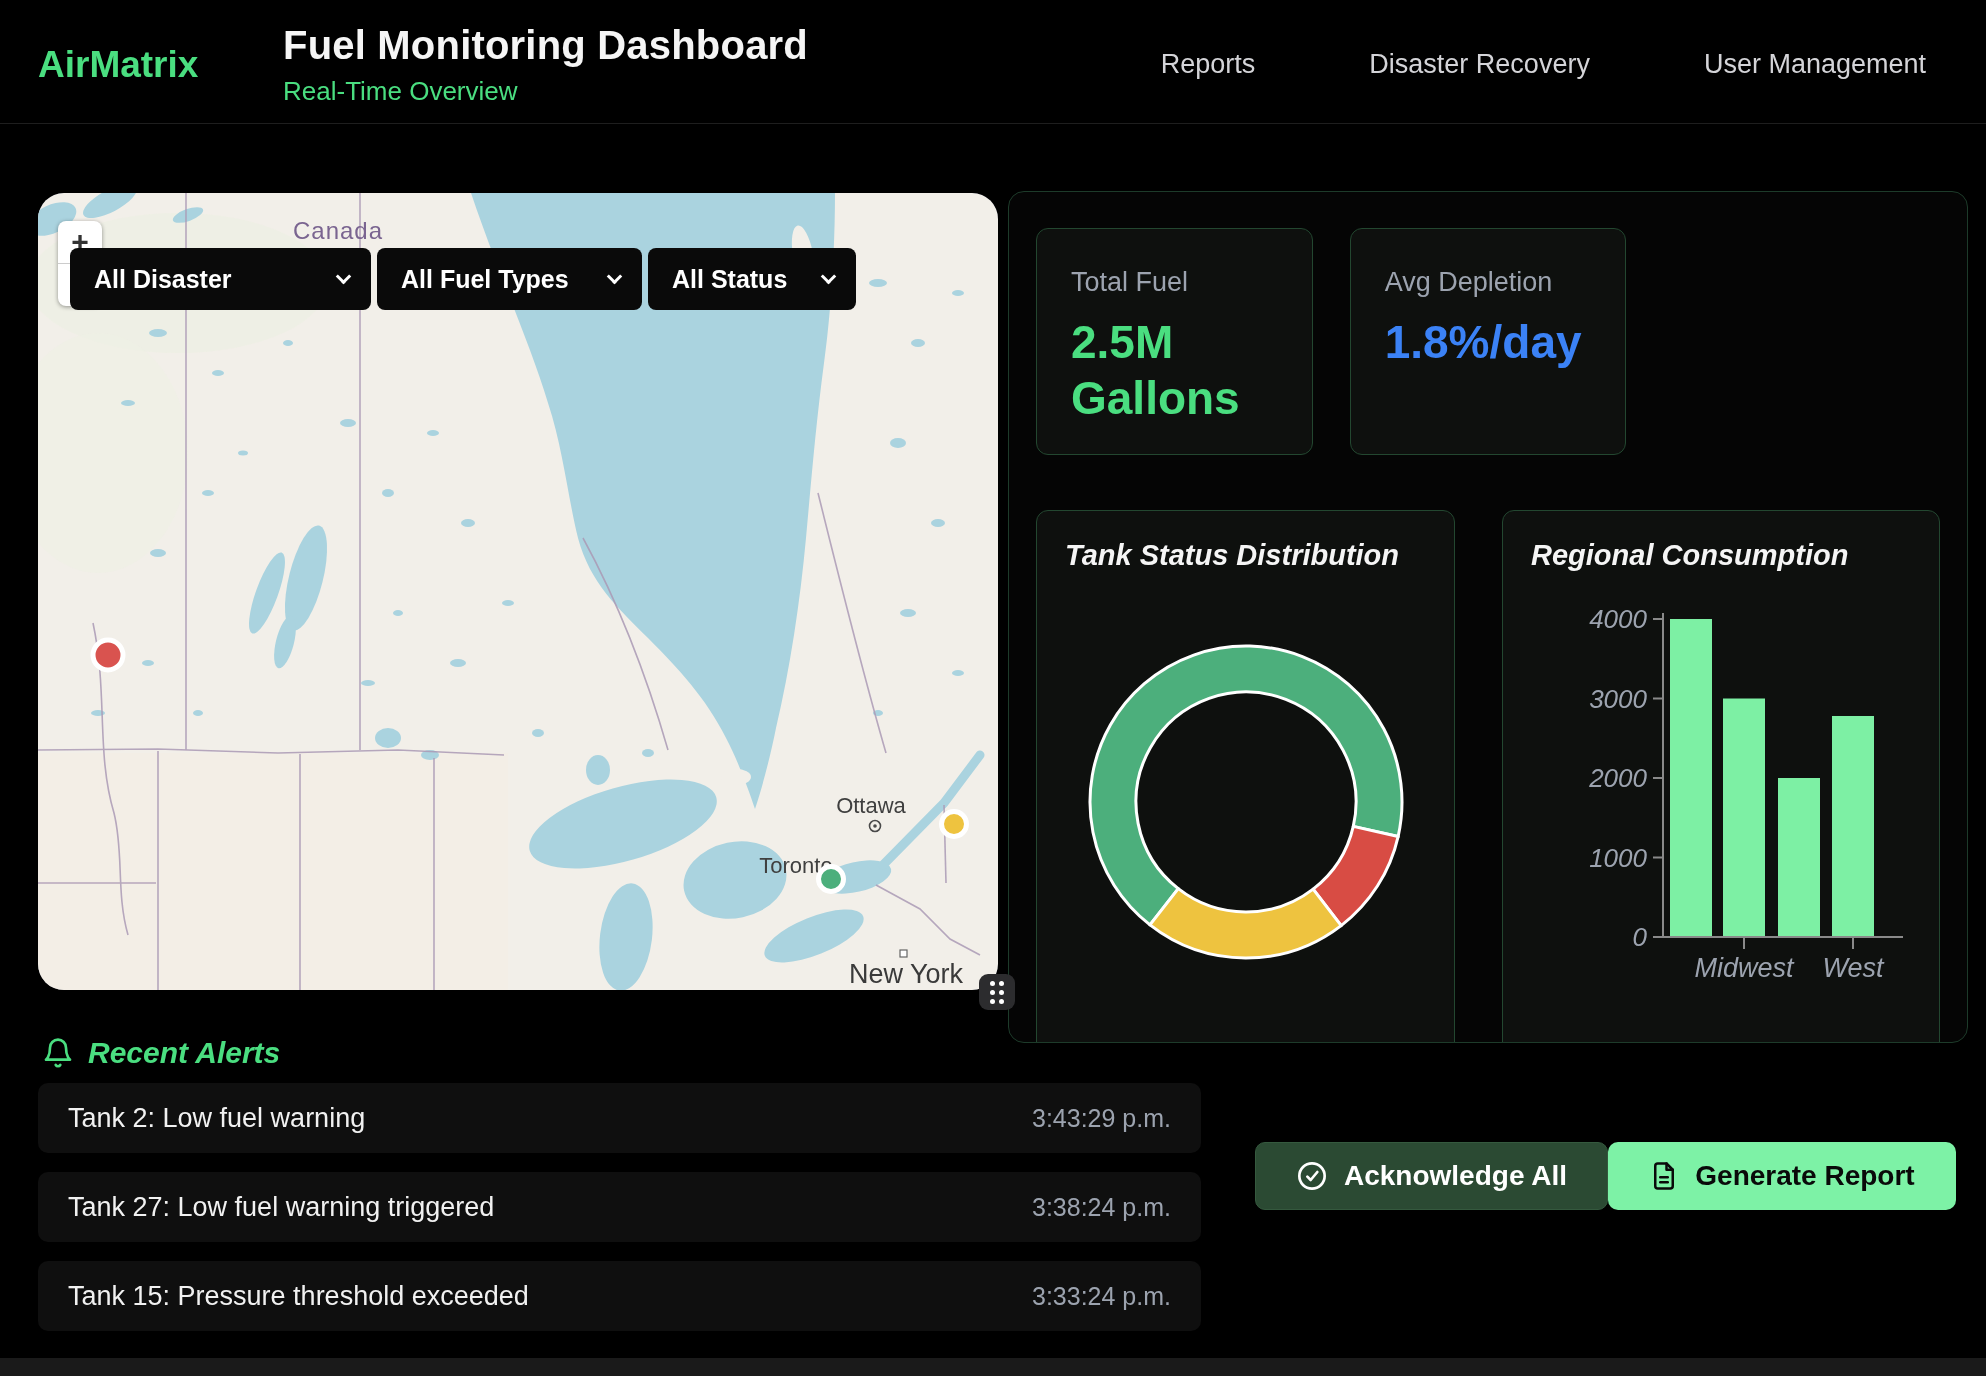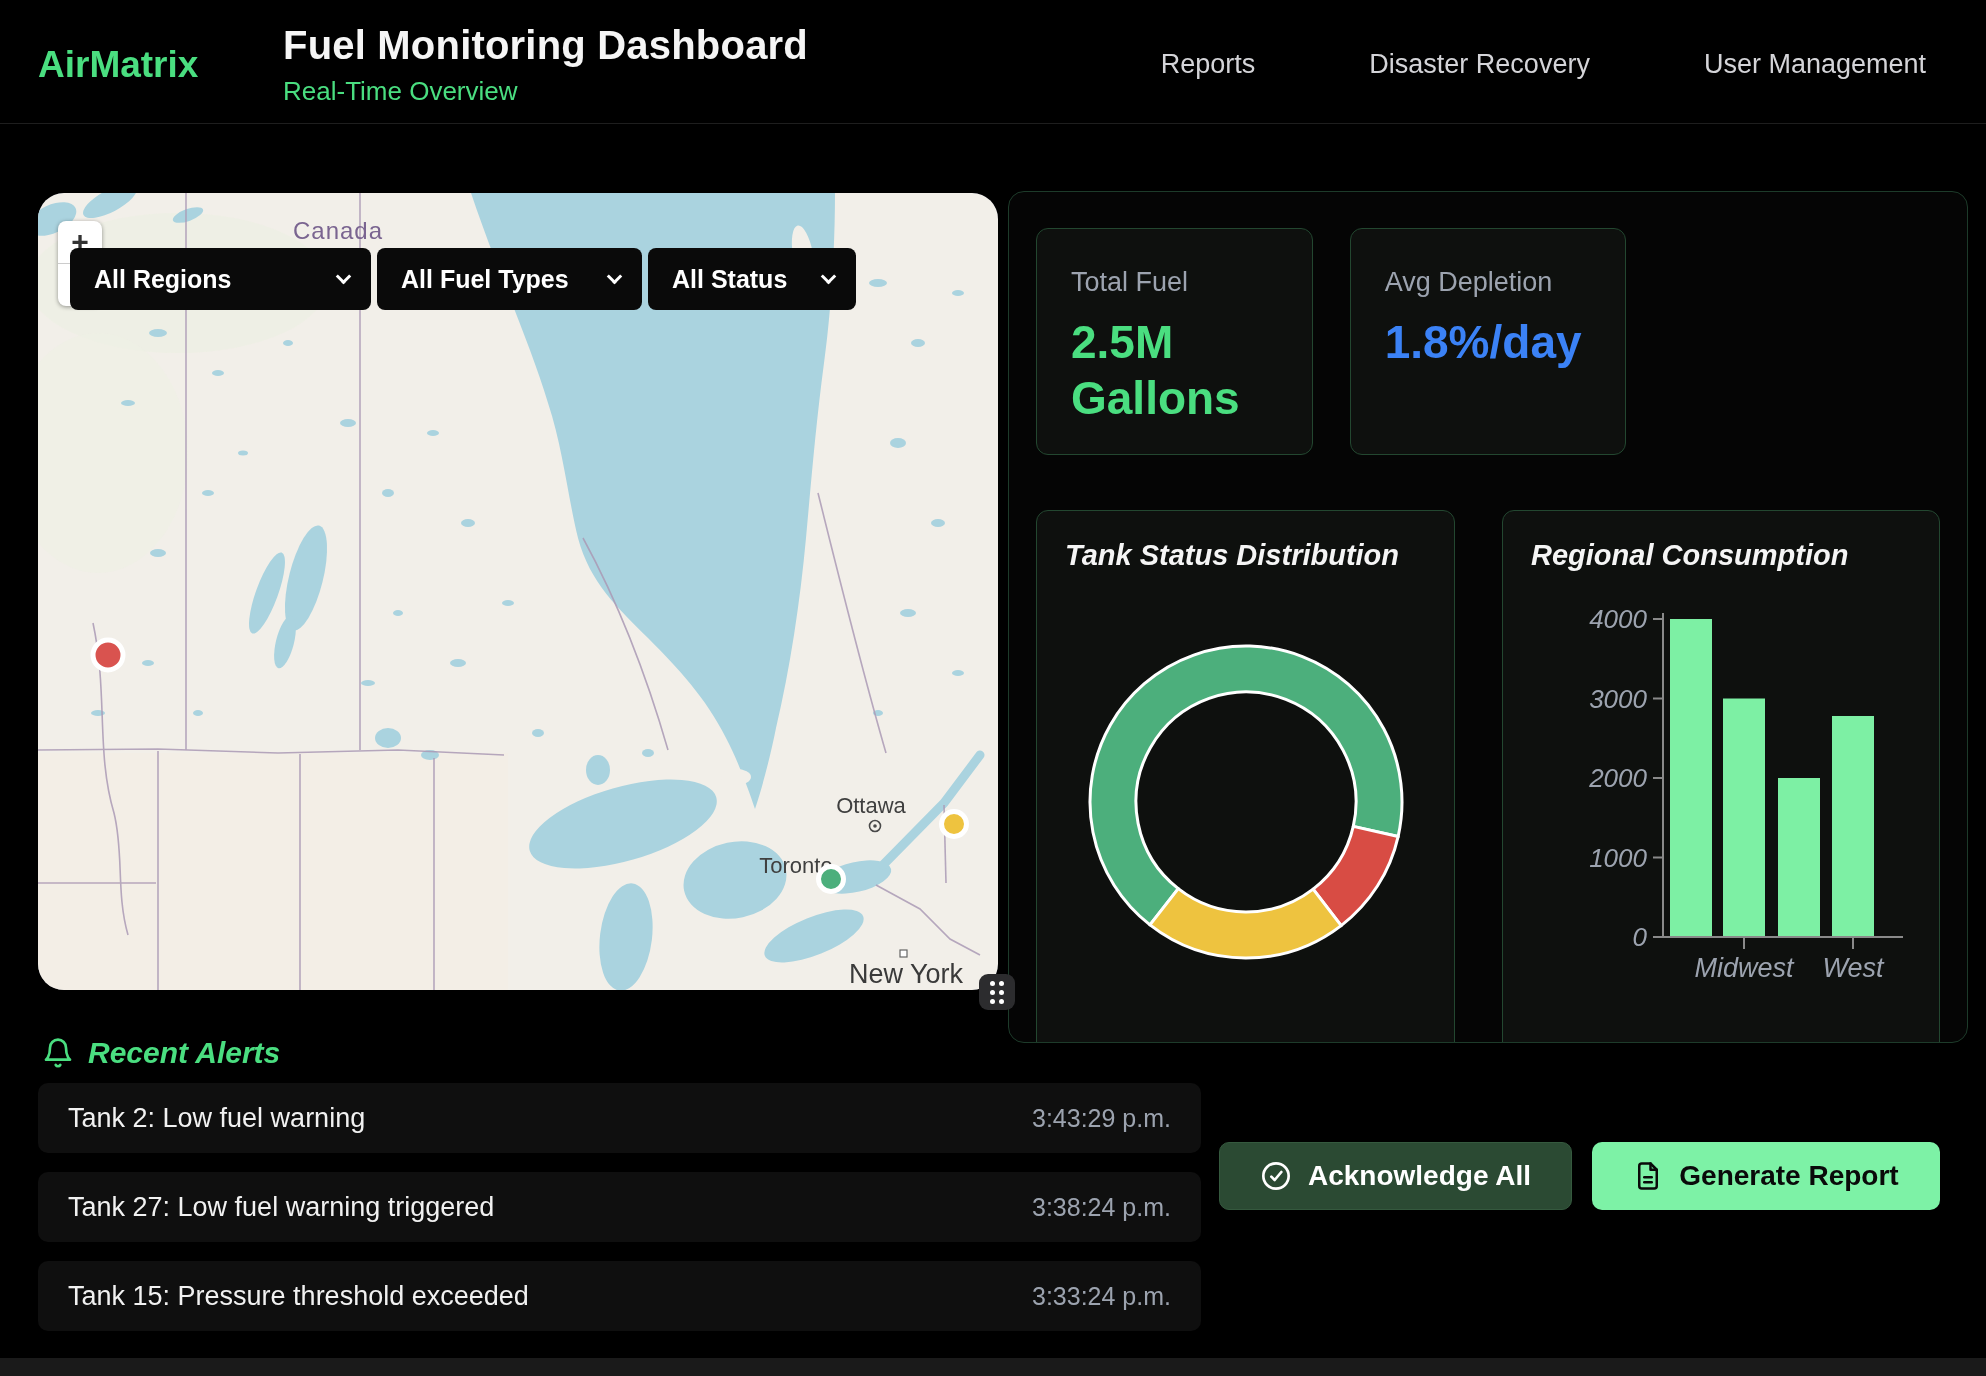--- a/index.html
+++ b/index.html
@@ -62,21 +62,21 @@
   .bar-wrap{ margin-top:8px; }
   
   .alerts{ position:relative; margin:-12px 30px 0 38px; }
   .alerts-head{ display:flex; align-items:center; gap:14px; padding-left:4px; height:44px; }
   .alerts-title{ font-size:30px; font-weight:bold; color:var(--accent);font-style:italic; }
   .alert-rows{ margin-top:8px; display:flex; flex-direction:column; gap:19px; width:1163px; }
   .alert-row{ height:70px; background:#0f0f0f; border-radius:10px; display:flex;
               align-items:center; justify-content:space-between; padding:0 30px; }
   .alert-text{ font-size:27px; color:#f1f1f1; }
   .alert-time{ font-size:25px; color:#9ca3af; }
-  .actions{ position:absolute; top:111px; right:16px; display:flex; gap:20px; }
+  .actions{ position:absolute; top:111px; right:0; display:flex; }
   .btn{ height:68px; border:none; border-radius:10px; display:flex; align-items:center;
         justify-content:center; gap:16px; font-family:inherit; font-size:28px;
         font-weight:bold; cursor:pointer; }
   .btn-ack{ width:353px; background:var(--btn-dark); color:#fff; border:1px solid #35593e; }
   .btn-gen{ width:348px; background:var(--btn-green); color:#0a0a0a; }
   .footer-bar{ position:absolute; left:0; bottom:0; width:100%; height:18px; background:#1a1a1a; }
   svg text{ font-family:"Liberation Sans", sans-serif; }
 </style>
 </head>
 <body>
@@ -194,21 +194,21 @@
     </div>
 
     <div class="zoom-ctl">
       <div class="zoom-btn">+</div>
       <div class="zoom-div"></div>
       <div class="zoom-btn">−</div>
     </div>
 
     <div class="filters">
       <div class="dropdown dd-regions">
-        <span class="lbl">All Regions</span>
+        <span class="lbl">All Disaster</span>
         <span class="chev"></span>
       </div>
       <div class="dropdown dd-fuel">
         <span class="lbl">All Fuel Types</span>
         <span class="chev"></span>
       </div>
       <div class="dropdown dd-status">
         <span class="lbl">All Status</span>
         <span class="chev"></span>
       </div>

